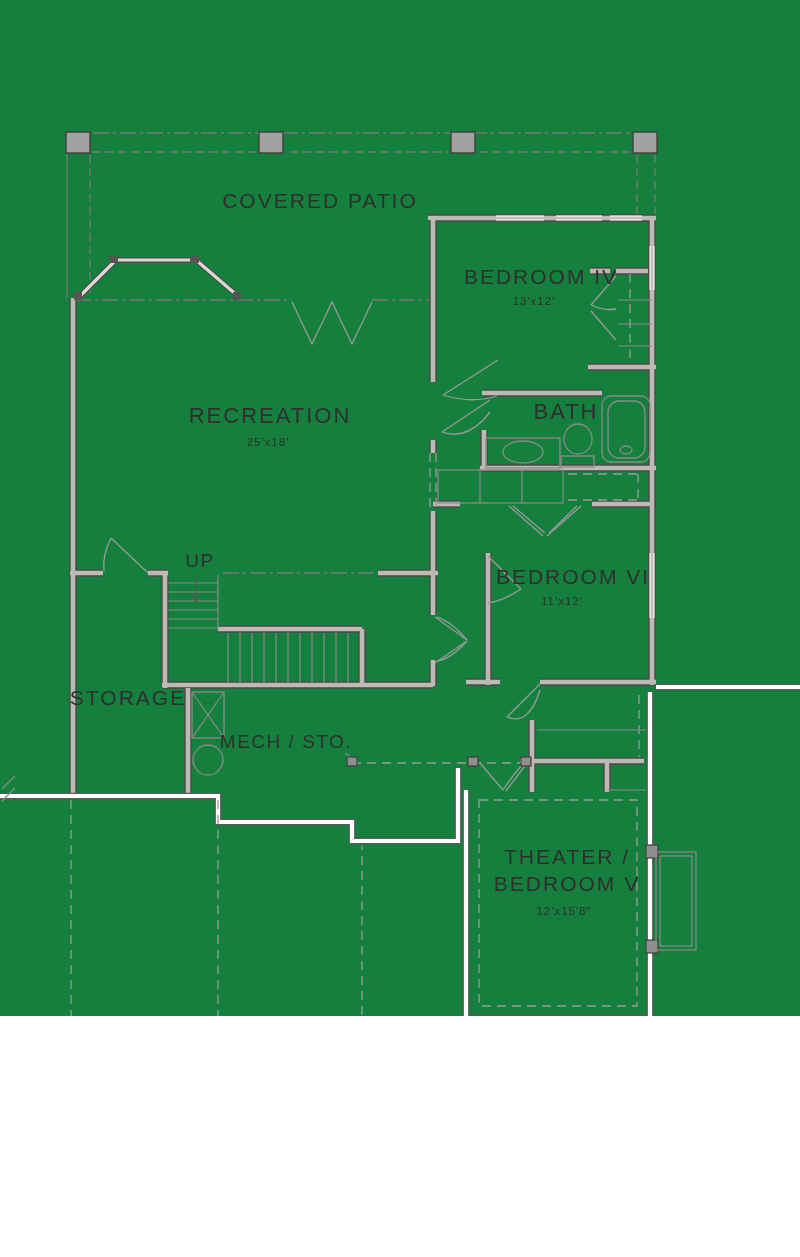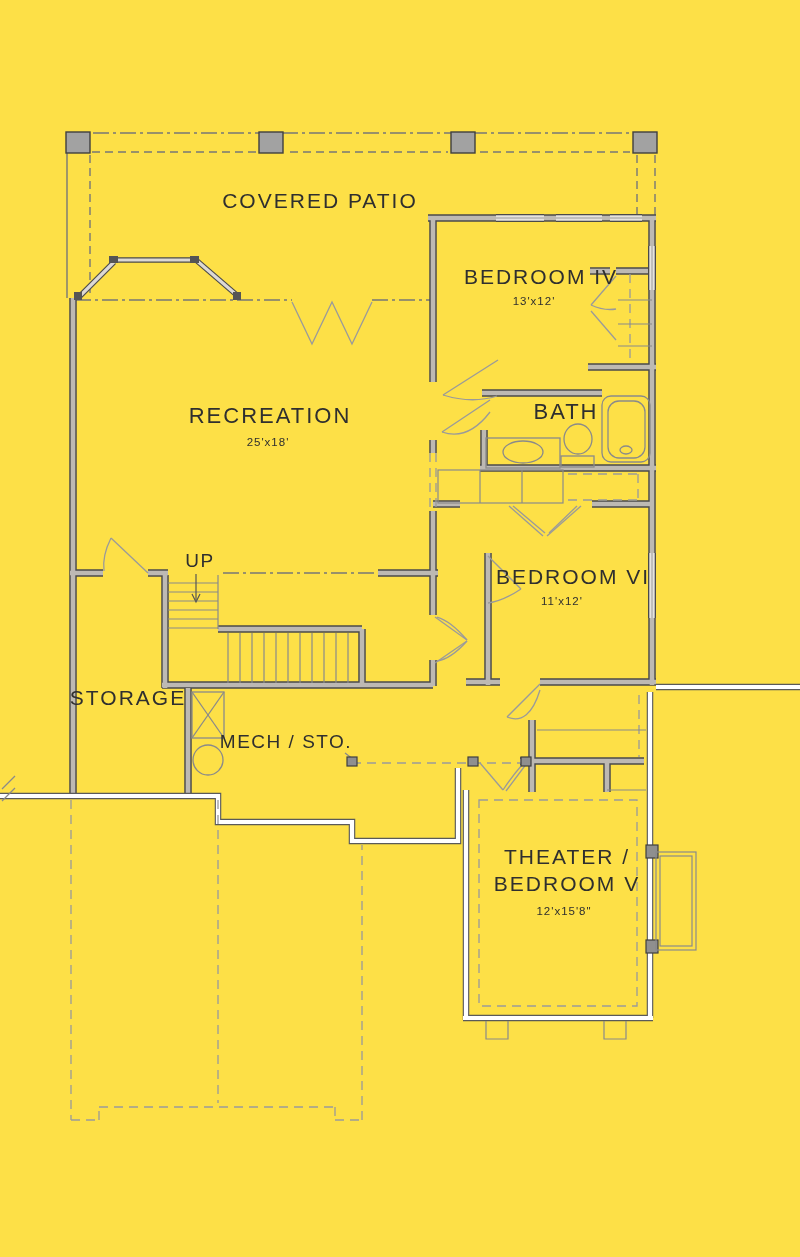--- a/index.html
+++ b/index.html
@@ -1,16 +1,16 @@
 <!DOCTYPE html>
 <html><head>
 <meta charset="utf-8">
 <style>
   html,body{margin:0;padding:0;background:#ffffff;}
-  .page{position:relative;width:800px;height:1257px;background:#fde047;overflow:hidden;}
+  .page{position:relative;width:800px;height:1016px;background:#15803d;overflow:hidden;}
   svg{position:absolute;top:0;left:0;}
   text{font-family:"Liberation Sans", sans-serif;fill:#2f2f2f;}
   .room-label{font-size:21px;letter-spacing:2px;}
   .room-label-lg{font-size:22px;letter-spacing:2px;}
   .dim-label{font-size:11.5px;letter-spacing:1px;}
   .small-label{font-size:19px;letter-spacing:1.5px;}
 </style>
 </head>
 <body>
 

